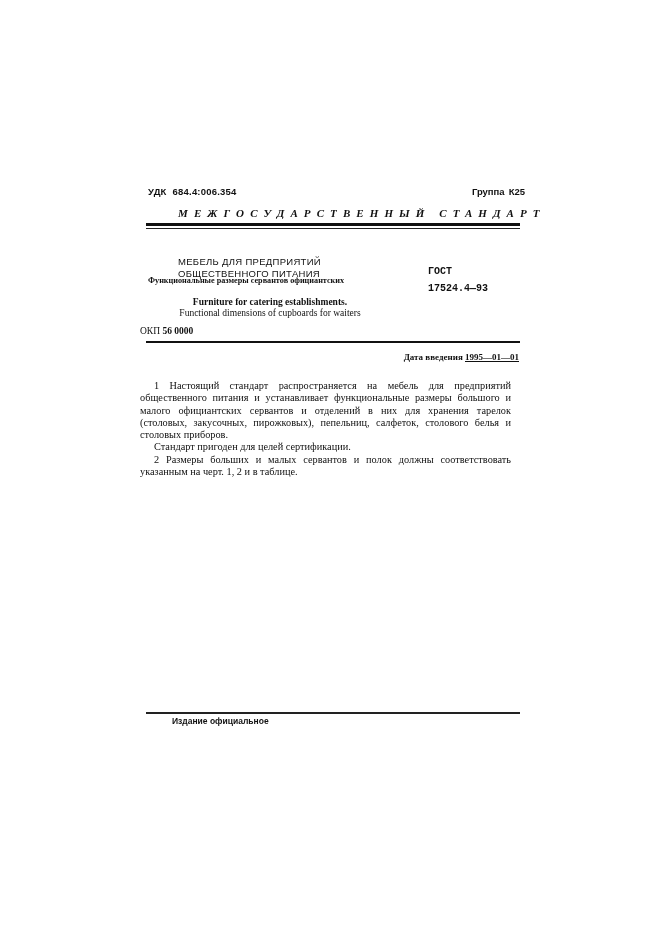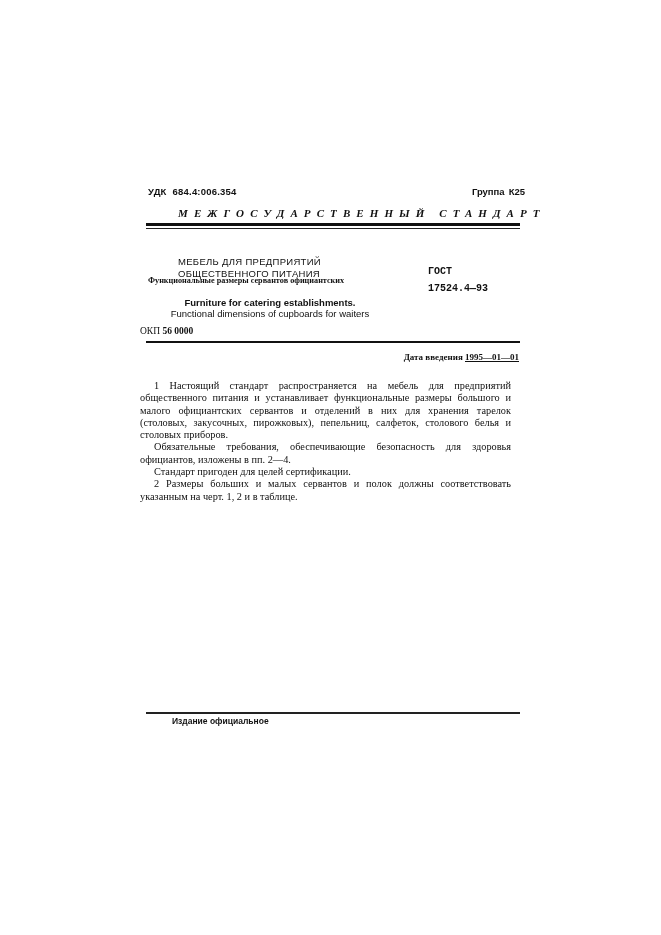--- a/index.html
+++ b/index.html
@@ -8,21 +8,21 @@
     .udk { left: 148px; top: 186px; font-size: 9.5px; font-weight: bold; font-family: "Liberation Sans", sans-serif; letter-spacing: 0.2px; }
     .udk .lbl { margin-right: 6px; }
     .group { right: 136px; top: 186px; font-size: 9.5px; font-weight: bold; font-family: "Liberation Sans", sans-serif; }
     .group .lbl { margin-right: 4px; }
     .interstate { left: 178px; top: 207px; font-size: 11px; font-weight: bold; font-style: italic; font-family: "Liberation Serif", serif; letter-spacing: 6.1px; }
     .rule-thick { left: 146px; width: 374px; height: 3px; background: #111; }
     .rule-thin { left: 146px; width: 374px; height: 1px; background: #222; }
     .title-ru { left: 178px; top: 239px; width: 200px; font-size: 9.5px; font-weight: normal; font-family: "Liberation Sans", sans-serif; line-height: 12px; letter-spacing: 0.3px; margin-top: 17px; }
     .subtitle-ru { left: 148px; top: 276px; font-size: 8.2px; font-weight: bold; font-family: Liberation Serif, serif; }
     .gost { left: 428px; top: 263px; font-size: 10px; font-weight: bold; font-family: Liberation Mono, monospace; text-align: left; line-height: 17px; }
-    .title-en { left: 148px; top: 297px; width: 244px; text-align: center; font-size: 9.5px; line-height: 11px; font-family: Liberation Sans, sans-serif; }
+    .title-en { left: 148px; top: 297px; width: 244px; text-align: center; font-size: 9.5px; line-height: 11px; font-family: Liberation Serif, serif; }
     .title-en .l1 { font-weight: bold; }
     .okp { left: 140px; top: 326px; font-size: 9.5px; font-family: "Liberation Serif", serif; }
     .okp .num { font-weight: bold; }
     .date { right: 142px; top: 352px; font-size: 9px; font-weight: bold; font-family: "Liberation Serif", serif; }
     .date .val { text-decoration: underline; }
     .body { left: 140px; top: 380px; width: 371px; font-size: 10.3px; line-height: 12.3px; font-family: "Liberation Serif", serif; text-align: justify; }
     .body p { margin: 0; text-indent: 14px; }
     .official { left: 146px; top: 716px; font-size: 8.5px; font-weight: bold; font-family: "Liberation Sans", sans-serif; padding-left: 26px; }
   </style>
 </head>
@@ -65,20 +65,19 @@
 
 <div class="abs rule-thick" style="top:341px; height:2px;"></div>
 
 <div class="abs date">
   <span>Дата введения</span>
   <span class="val">1995—01—01</span>
 </div>
 
 <div class="abs body">
   <p>1 Настоящий стандарт распространяется на мебель для предприятий общественного питания и устанавливает функциональные размеры большого и малого официантских сервантов и отделений в них для хранения тарелок (столовых, закусочных, пирожковых), пепельниц, салфеток, столового белья и столовых приборов.</p>
-  <p>Обязательные требования, обеспечивающие безопасность для здоровья официантов, изложены в пп. 2—4.</p>
   <p>Стандарт пригоден для целей сертификации.</p>
   <p>2 Размеры больших и малых сервантов и полок должны соответствовать указанным на черт. 1, 2 и в таблице.</p>
 </div>
 
 <div class="abs rule-thin" style="top:712px; height:2px;"></div>
 
 <div class="abs official">Издание официальное</div>
 
 </body></html>

